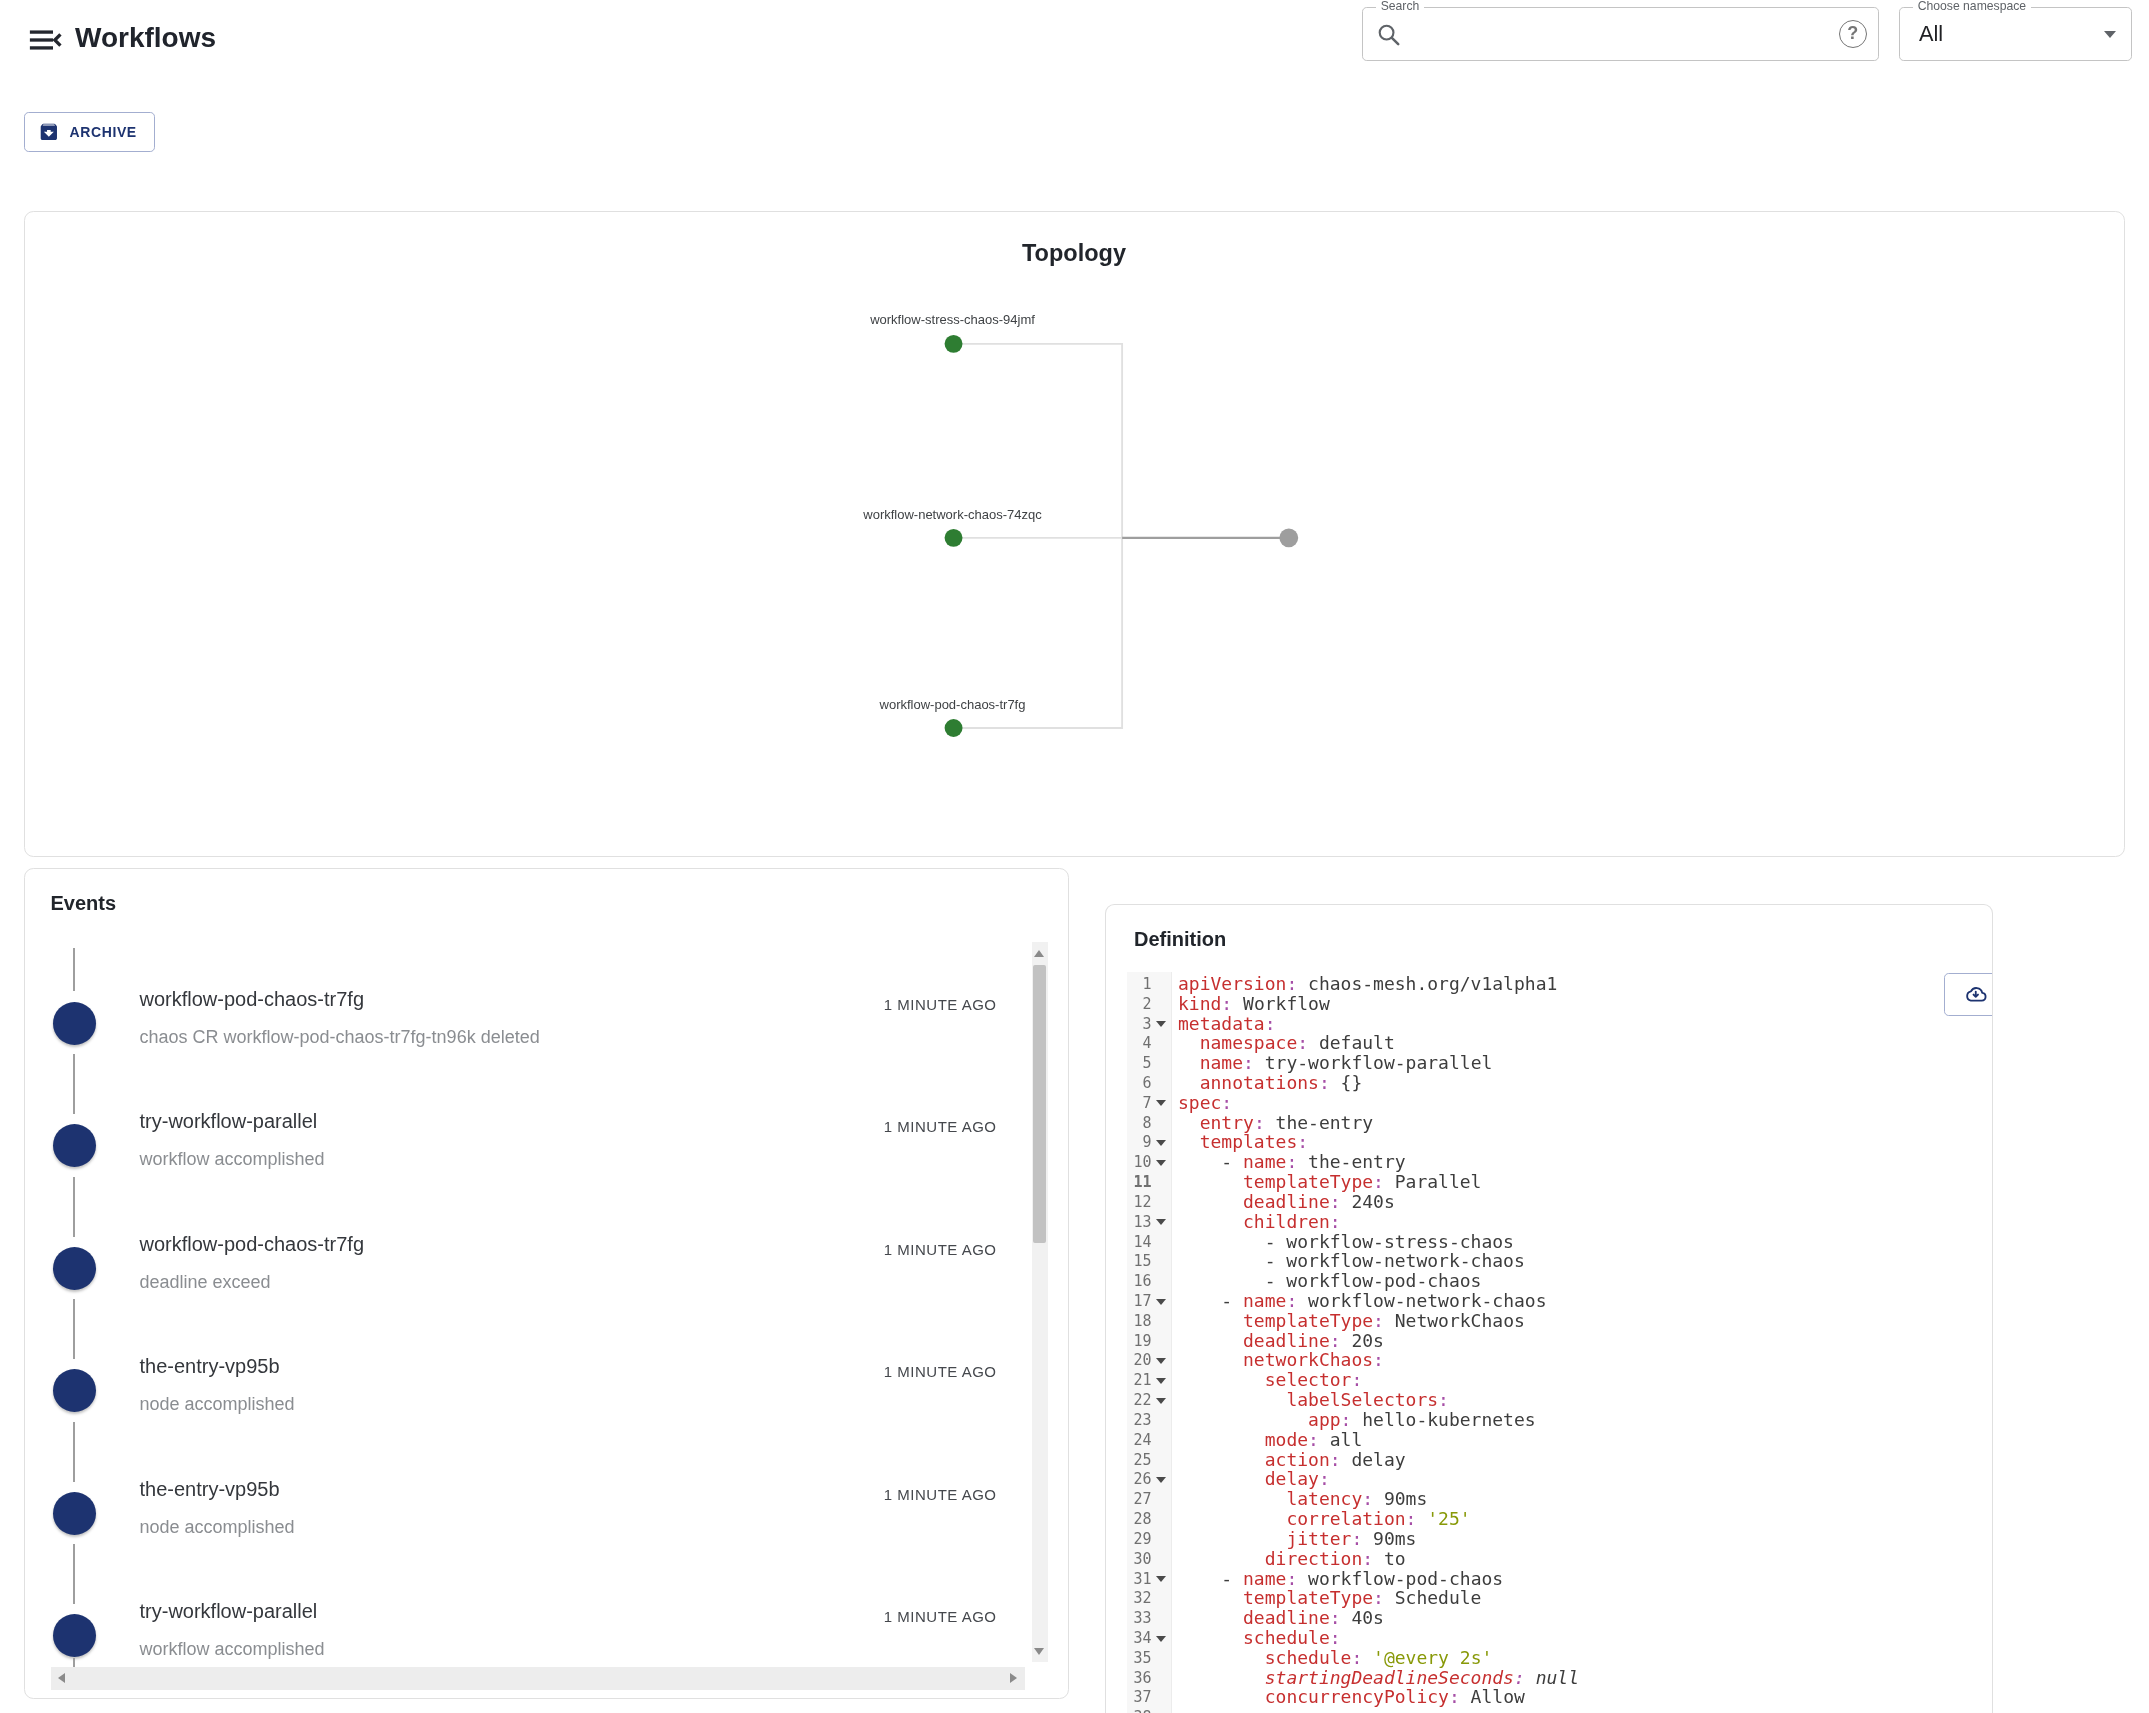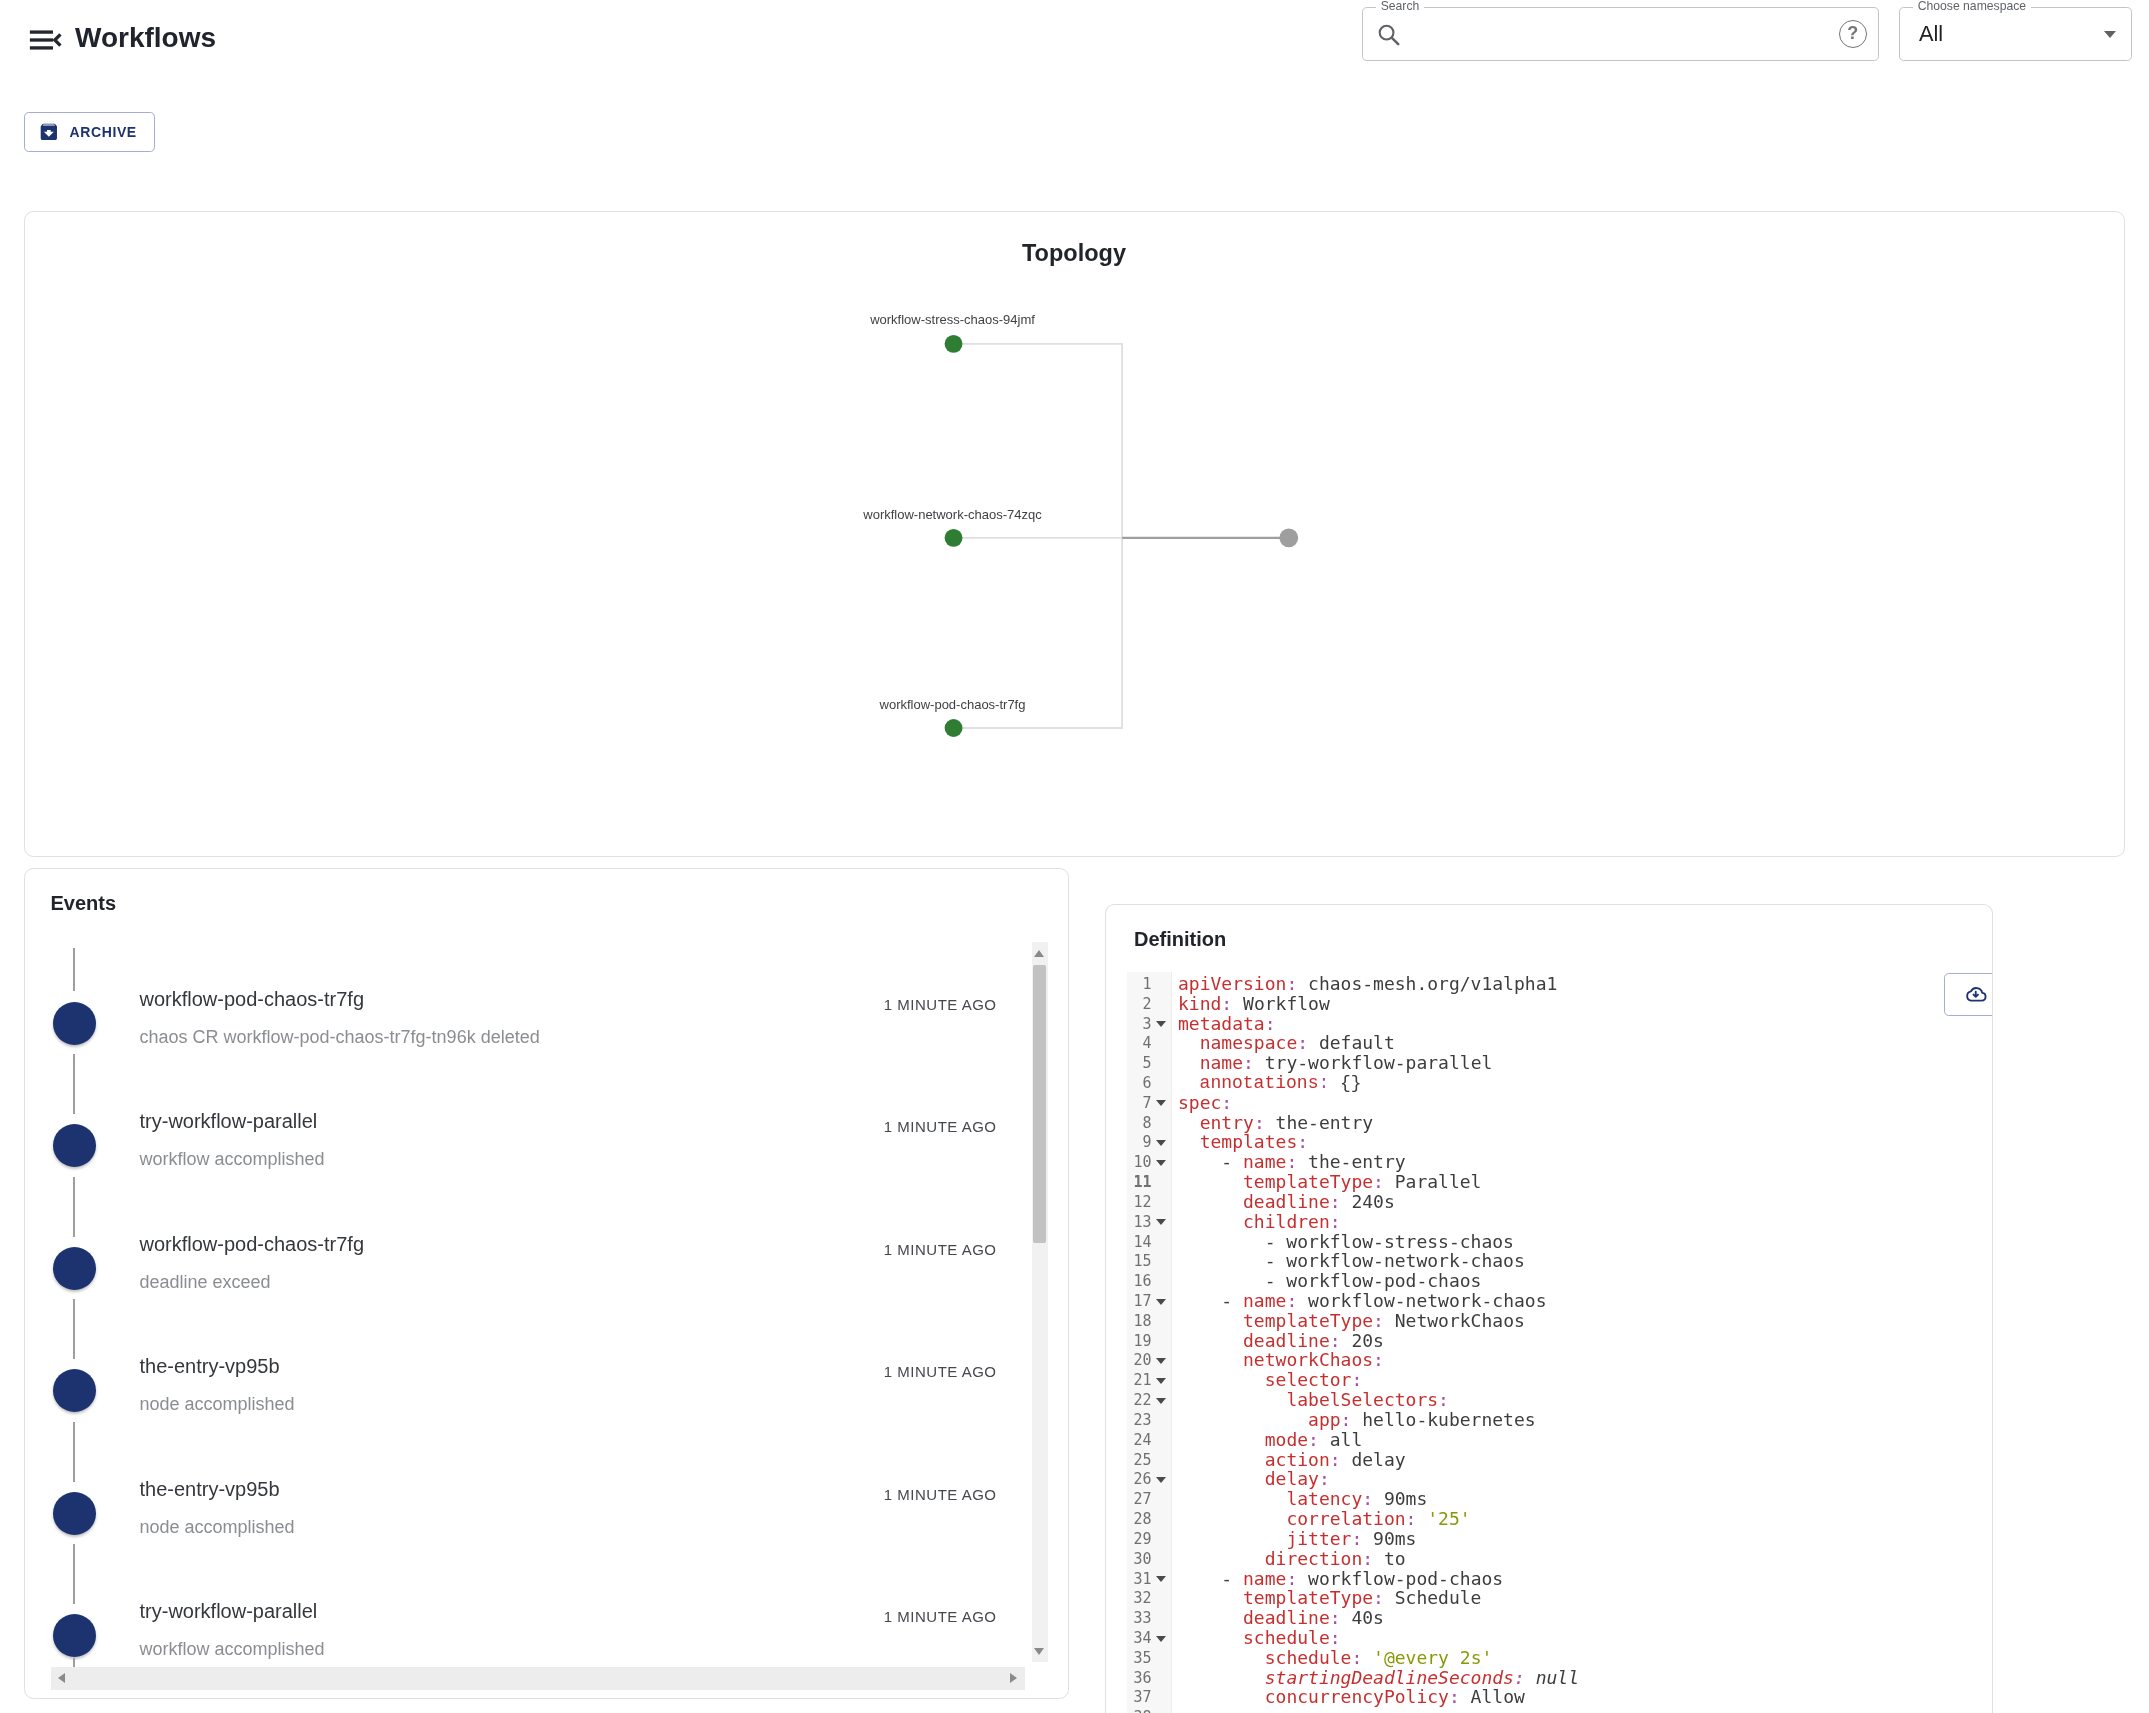--- a/index.html
+++ b/index.html
@@ -222,21 +222,21 @@
       <div class="cm-num" style="top:22px;">2</div>
       <div class="cm-line" style="top:22px;"><span class="tok-k">kind</span><span class="tok-c">:</span><span class="tok-v"> Workflow</span></div>
       <div class="cm-num" style="top:42px;">3</div>
       <div class="cm-fold" style="top:49px;"></div>
       <div class="cm-line" style="top:42px;"><span class="tok-k">metadata</span><span class="tok-c">:</span></div>
       <div class="cm-num" style="top:61px;">4</div>
       <div class="cm-line" style="top:61px;"><span class="tok-v">  </span><span class="tok-k">namespace</span><span class="tok-c">:</span><span class="tok-v"> default</span></div>
       <div class="cm-num" style="top:81px;">5</div>
       <div class="cm-line" style="top:81px;"><span class="tok-v">  </span><span class="tok-k">name</span><span class="tok-c">:</span><span class="tok-v"> try-workflow-parallel</span></div>
       <div class="cm-num" style="top:101px;">6</div>
-      <div class="cm-line" style="top:101px;font-family:Liberation Mono, monospace;"><span class="tok-v">  </span><span class="tok-k">annotations</span><span class="tok-c">:</span><span class="tok-v"> {}</span></div>
+      <div class="cm-line" style="top:101px;"><span class="tok-v">  </span><span class="tok-k">annotations</span><span class="tok-c">:</span><span class="tok-v"> {}</span></div>
       <div class="cm-num" style="top:121px;">7</div>
       <div class="cm-fold" style="top:128px;"></div>
       <div class="cm-line" style="top:121px;"><span class="tok-k">spec</span><span class="tok-c">:</span></div>
       <div class="cm-num" style="top:141px;">8</div>
       <div class="cm-line" style="top:141px;"><span class="tok-v">  </span><span class="tok-k">entry</span><span class="tok-c">:</span><span class="tok-v"> the-entry</span></div>
       <div class="cm-num" style="top:160px;">9</div>
       <div class="cm-fold" style="top:168px;"></div>
       <div class="cm-line" style="top:160px;"><span class="tok-v">  </span><span class="tok-k">templates</span><span class="tok-c">:</span></div>
       <div class="cm-num" style="top:180px;">10</div>
       <div class="cm-fold" style="top:188px;"></div>

